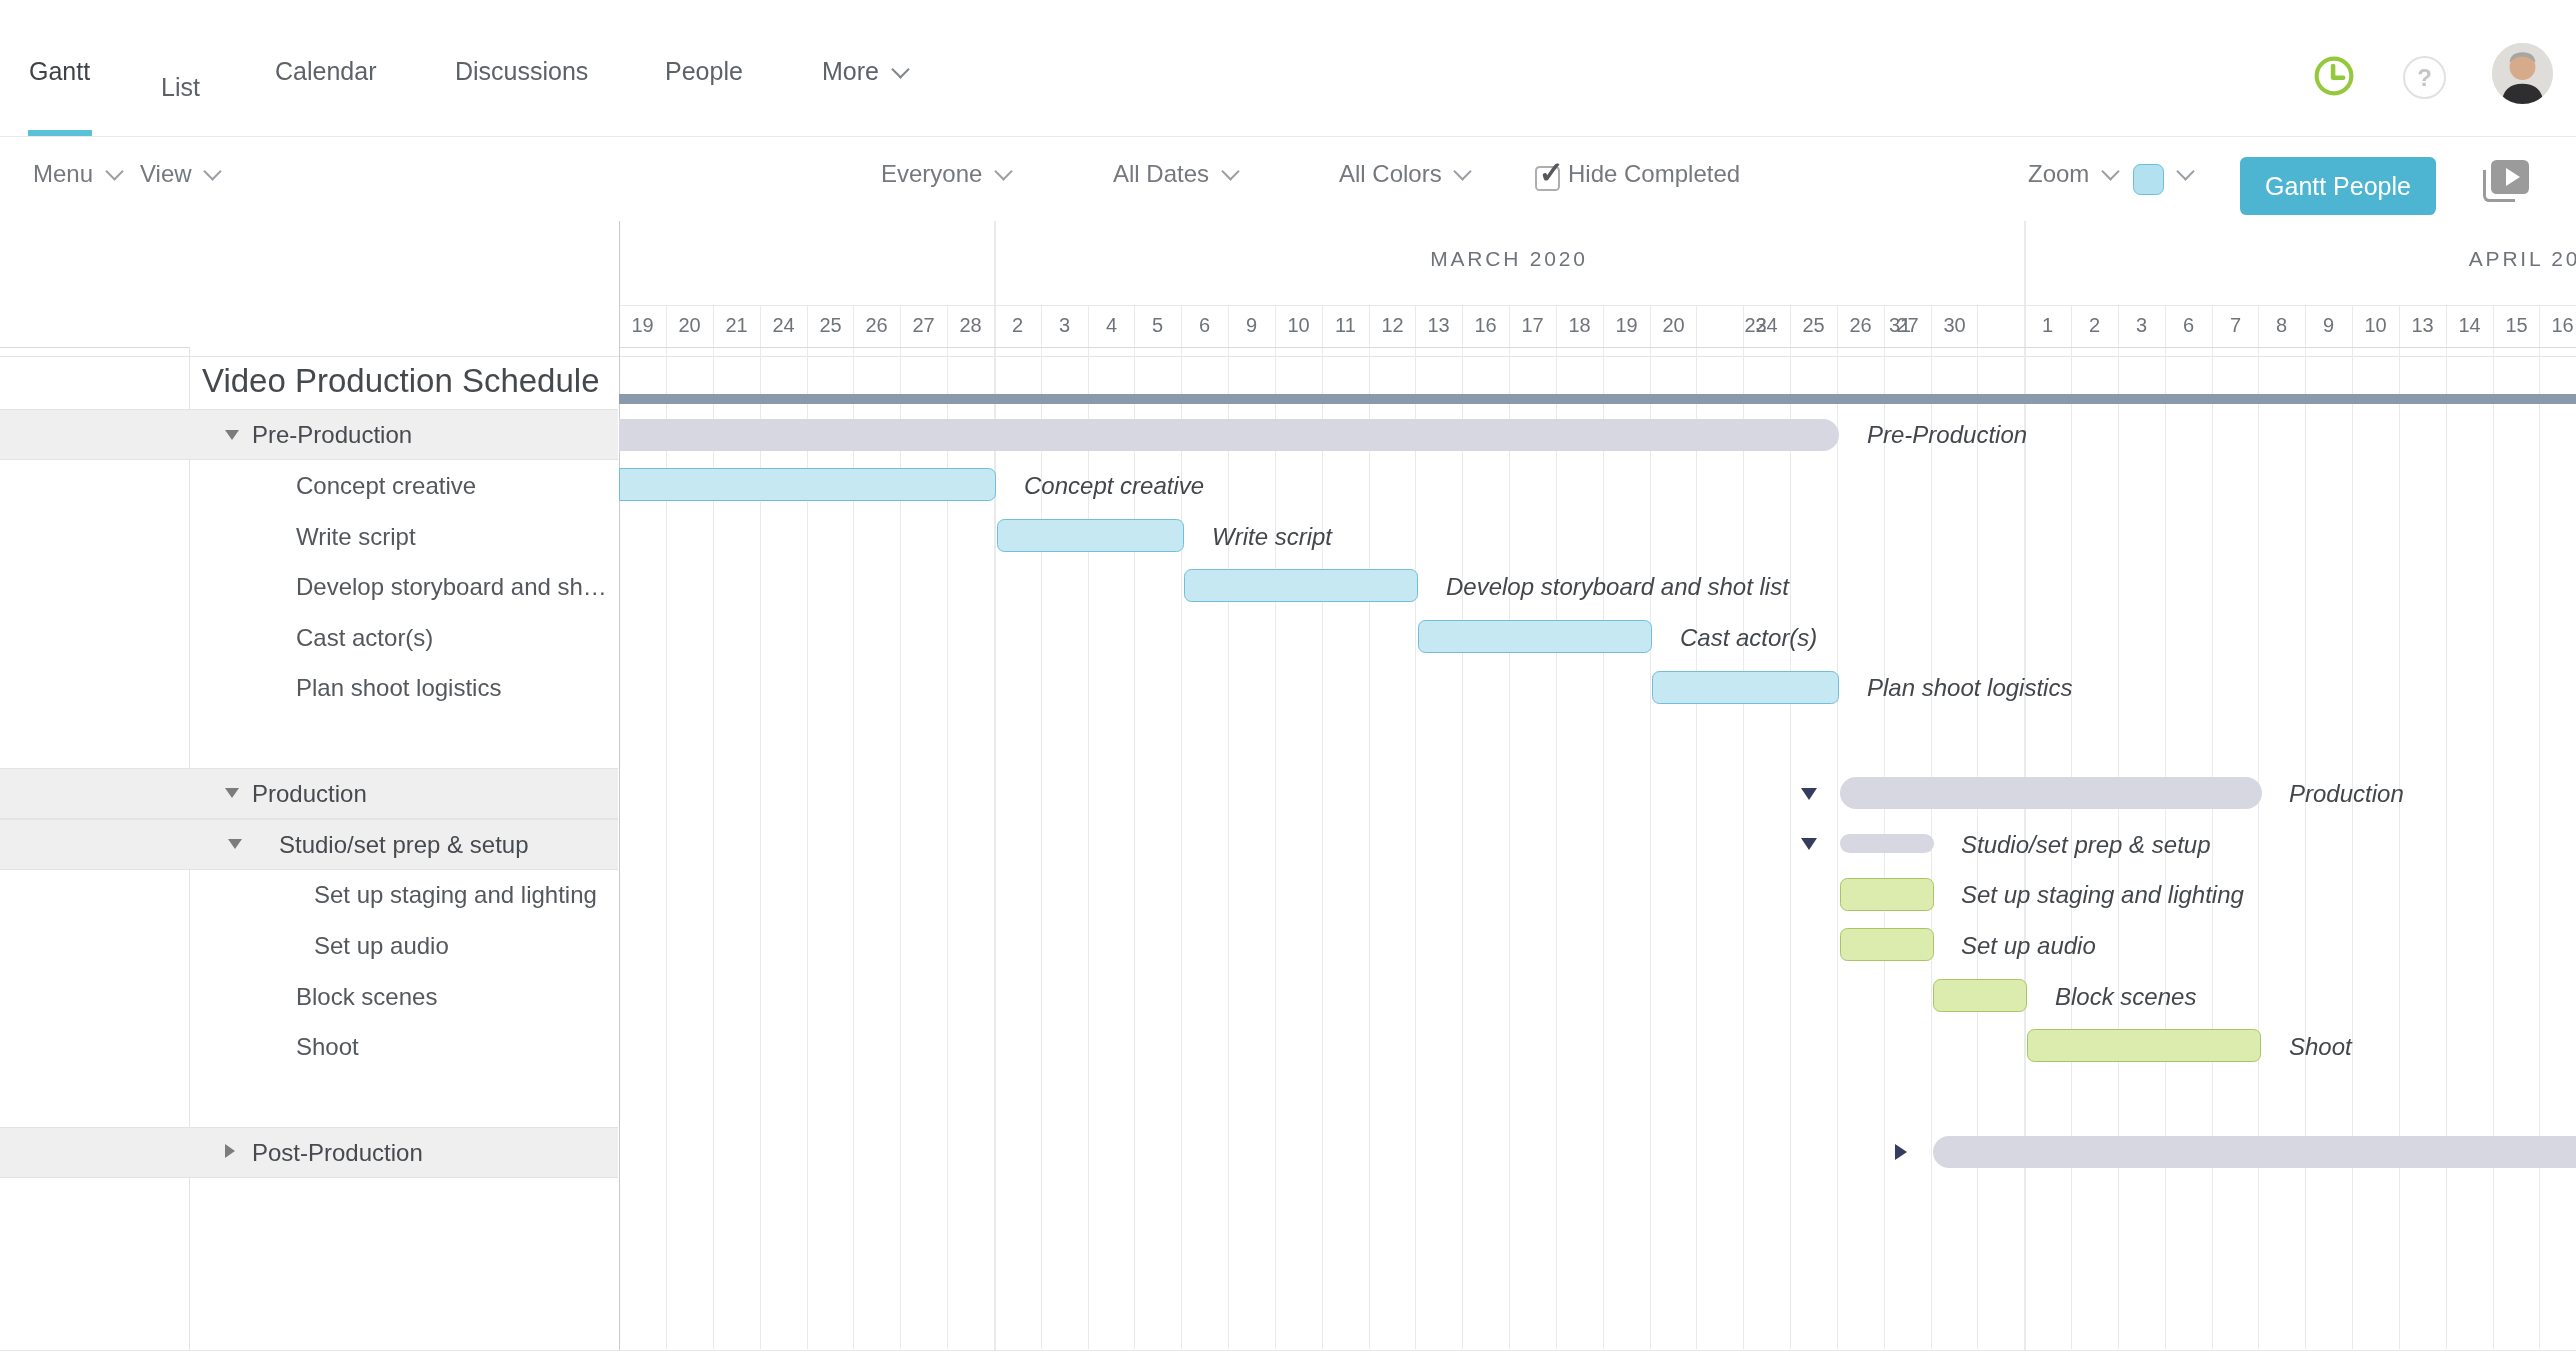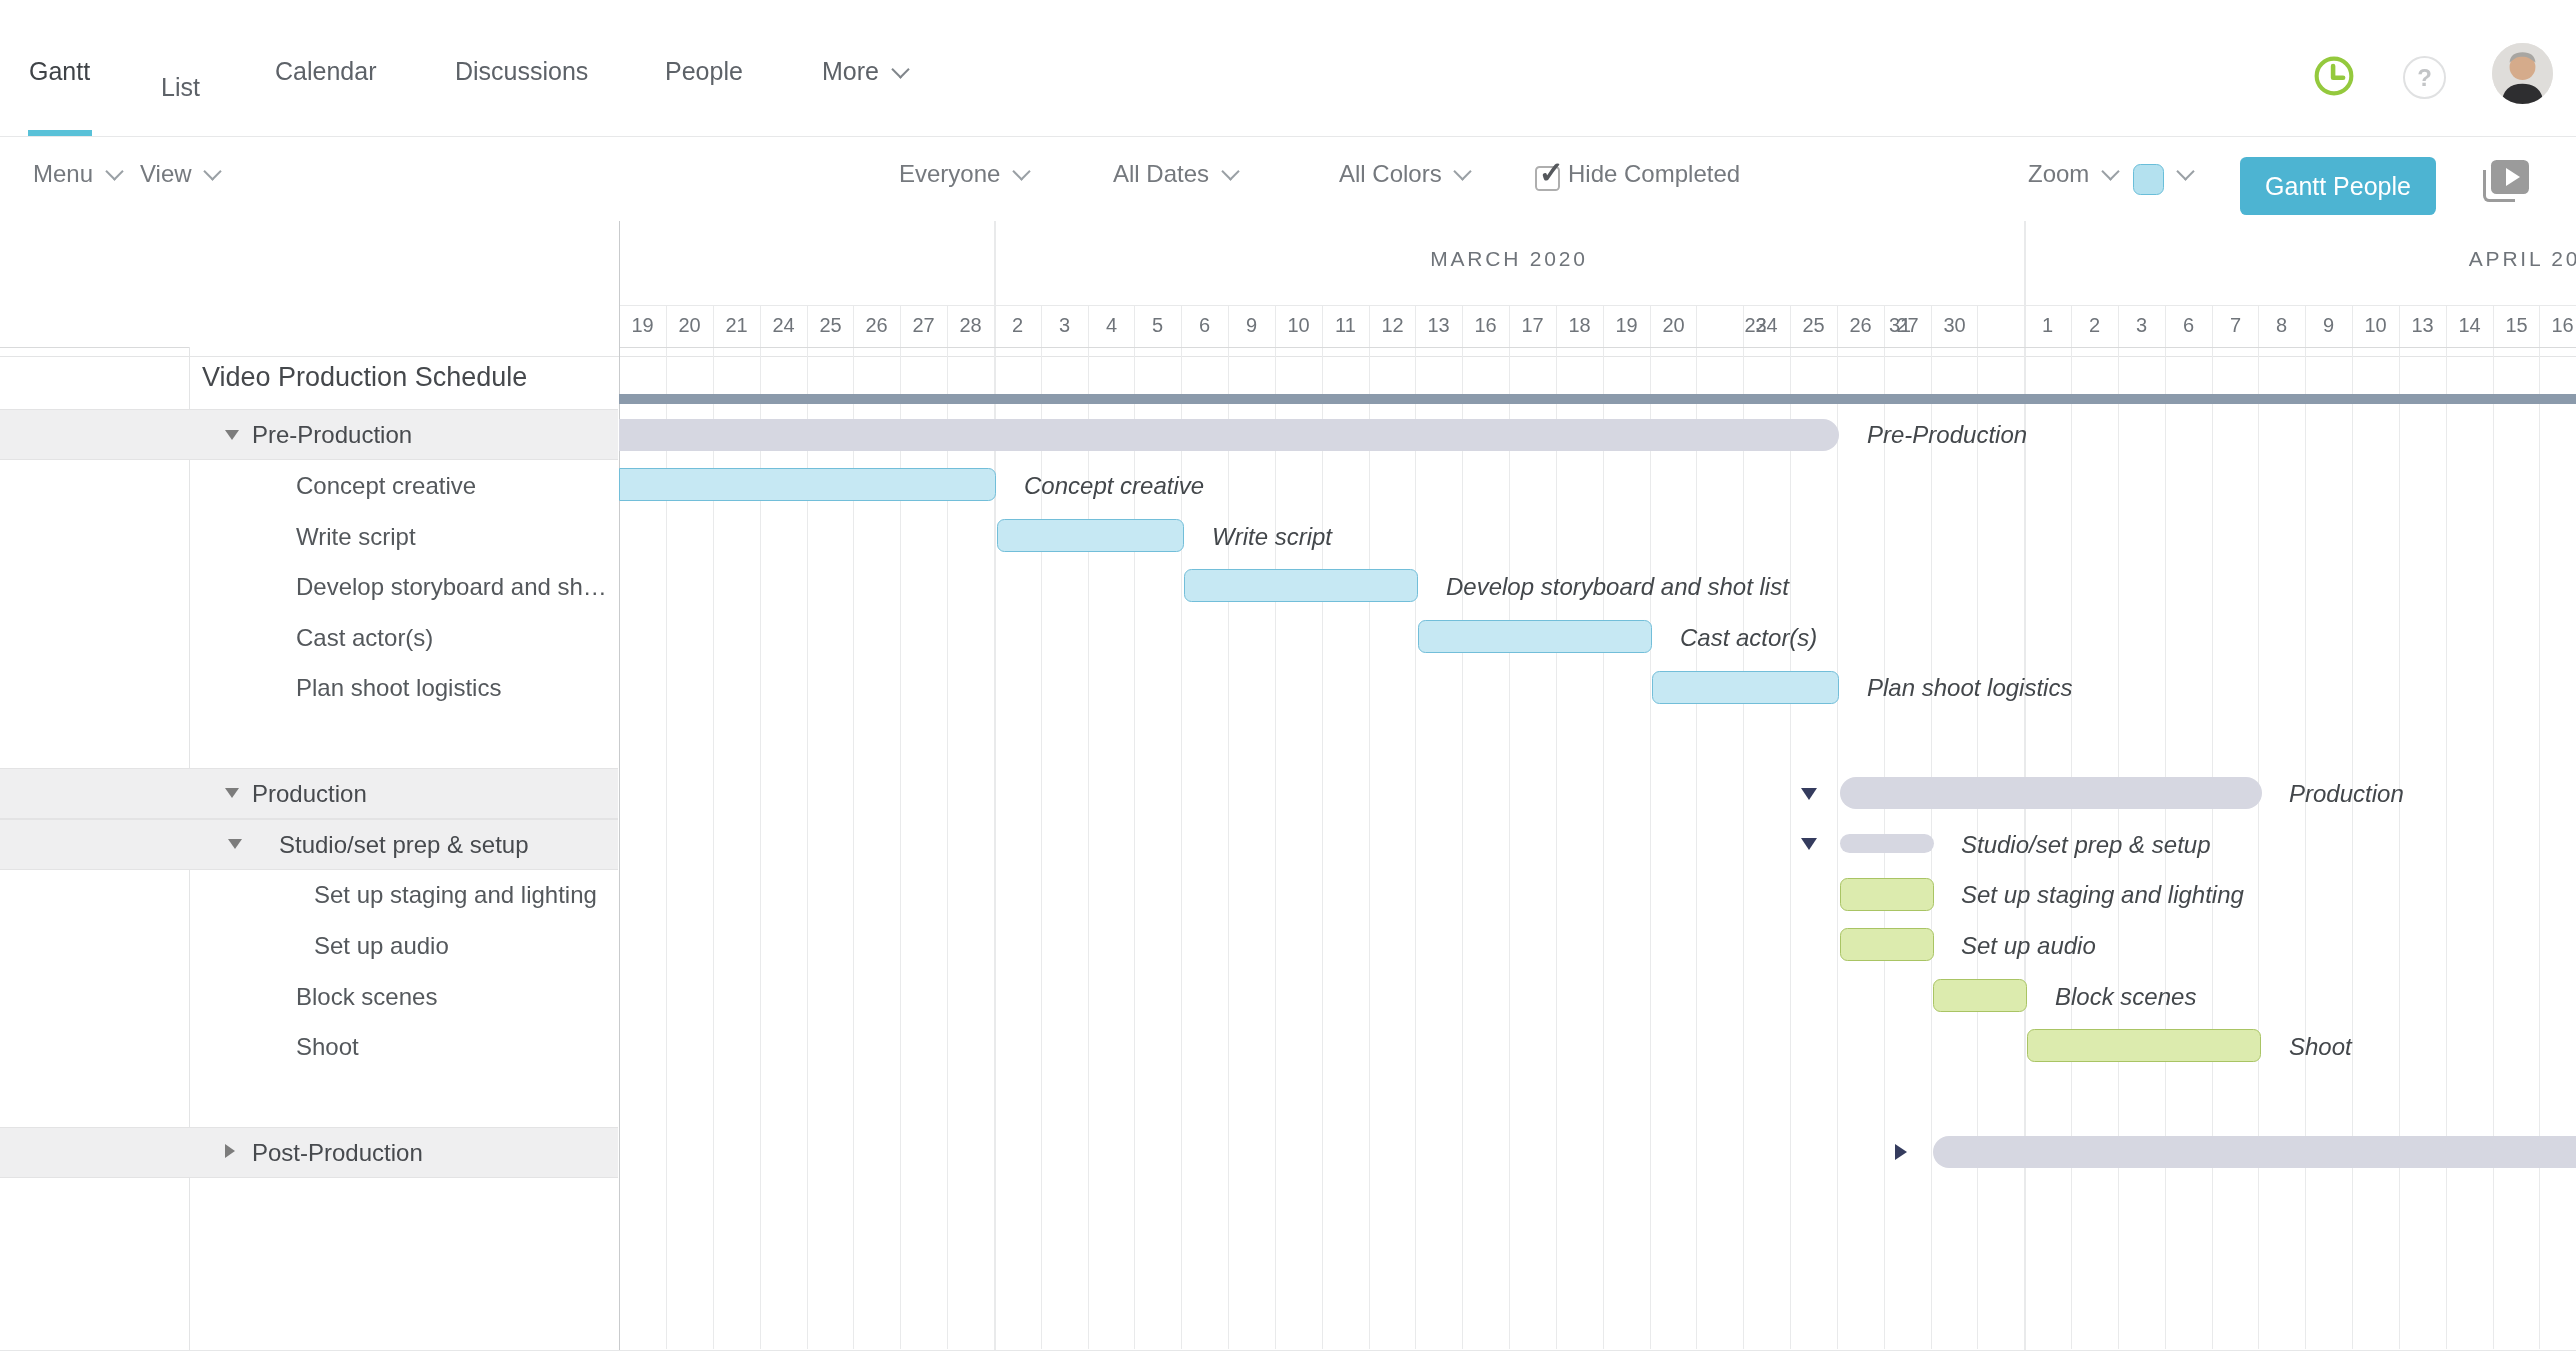--- a/index.html
+++ b/index.html
@@ -42,21 +42,21 @@
   
   .vline,.hline{position:absolute;background:#e9eaeb;}
   .month-label{position:absolute;font-size:21px;letter-spacing:2.8px;color:#6f747a;font-weight:500;
                text-align:center;top:247px;white-space:nowrap;}
   .date-cell{position:absolute;top:305px;height:41px;line-height:41px;text-align:center;
              font-size:20px;color:#6f747a;}
   .band{position:absolute;left:0;width:618px;background:#efeff0;border-top:0.9px solid #e3e3e4;
         border-bottom:0.9px solid #e3e3e4;box-sizing:border-box;}
   .lrow-label{position:absolute;font-size:24px;color:#54585c;white-space:nowrap;cursor:pointer;}
   .lrow-label.grp{color:#474a4e;font-weight:500;}
-  .lrow-label.proj{font-size:27px;color:#45484c;font-weight:500;}
+  .lrow-label.proj{font-size:33px;color:#45484c;font-weight:500;}
   .tri-l-down{position:absolute;width:0;height:0;border-left:7.4px solid transparent;
               border-right:7.4px solid transparent;border-top:10px solid #7c7c7c;cursor:pointer;}
   .tri-l-right{position:absolute;width:0;height:0;border-top:7.4px solid transparent;
                border-bottom:7.4px solid transparent;border-left:10px solid #7c7c7c;cursor:pointer;}
   .tri-c-down{position:absolute;width:0;height:0;border-left:8.3px solid transparent;
               border-right:8.3px solid transparent;border-top:12px solid #353c5e;cursor:pointer;}
   .tri-c-right{position:absolute;width:0;height:0;border-top:8.3px solid transparent;
                border-bottom:8.3px solid transparent;border-left:12px solid #353c5e;cursor:pointer;}
   .bar{position:absolute;box-sizing:border-box;}
   .bar.blue{background:#c6e8f3;border:1.8px solid #72bed9;border-radius:7.4px;height:33px;}
@@ -99,21 +99,21 @@
         <path d="M10 66 Q12 44 33 44 Q54 44 56 66 Z" fill="#2e2e30"></path>
       </svg>
     </div>
     <div class="nav-bottom"></div>
   </div>
 
   <div class="toolbar">
     <span class="tlabel" style="left:33px"><span>Menu</span><span class="chev"></span></span>
     <span class="tlabel" style="left:140px"><span>View</span><span class="chev"></span></span>
 
-    <span class="tlabel" style="left:899px"><span>Everyone</span><span class="chev"></span></span>
+    <span class="tlabel" style="left:881px"><span>Everyone</span><span class="chev"></span></span>
     <span class="tlabel" style="left:1113px"><span>All Dates</span><span class="chev"></span></span>
     <span class="tlabel" style="left:1339px"><span>All Colors</span><span class="chev"></span></span>
 
     <span class="checkbox">
         <span class="tick">✓</span>
       </span>
     <span class="tlabel" style="left:1568px">Hide Completed</span>
 
     <span class="tlabel" style="left:2028px"><span>Zoom</span><span class="chev"></span></span>
     <span class="swatch"></span>

